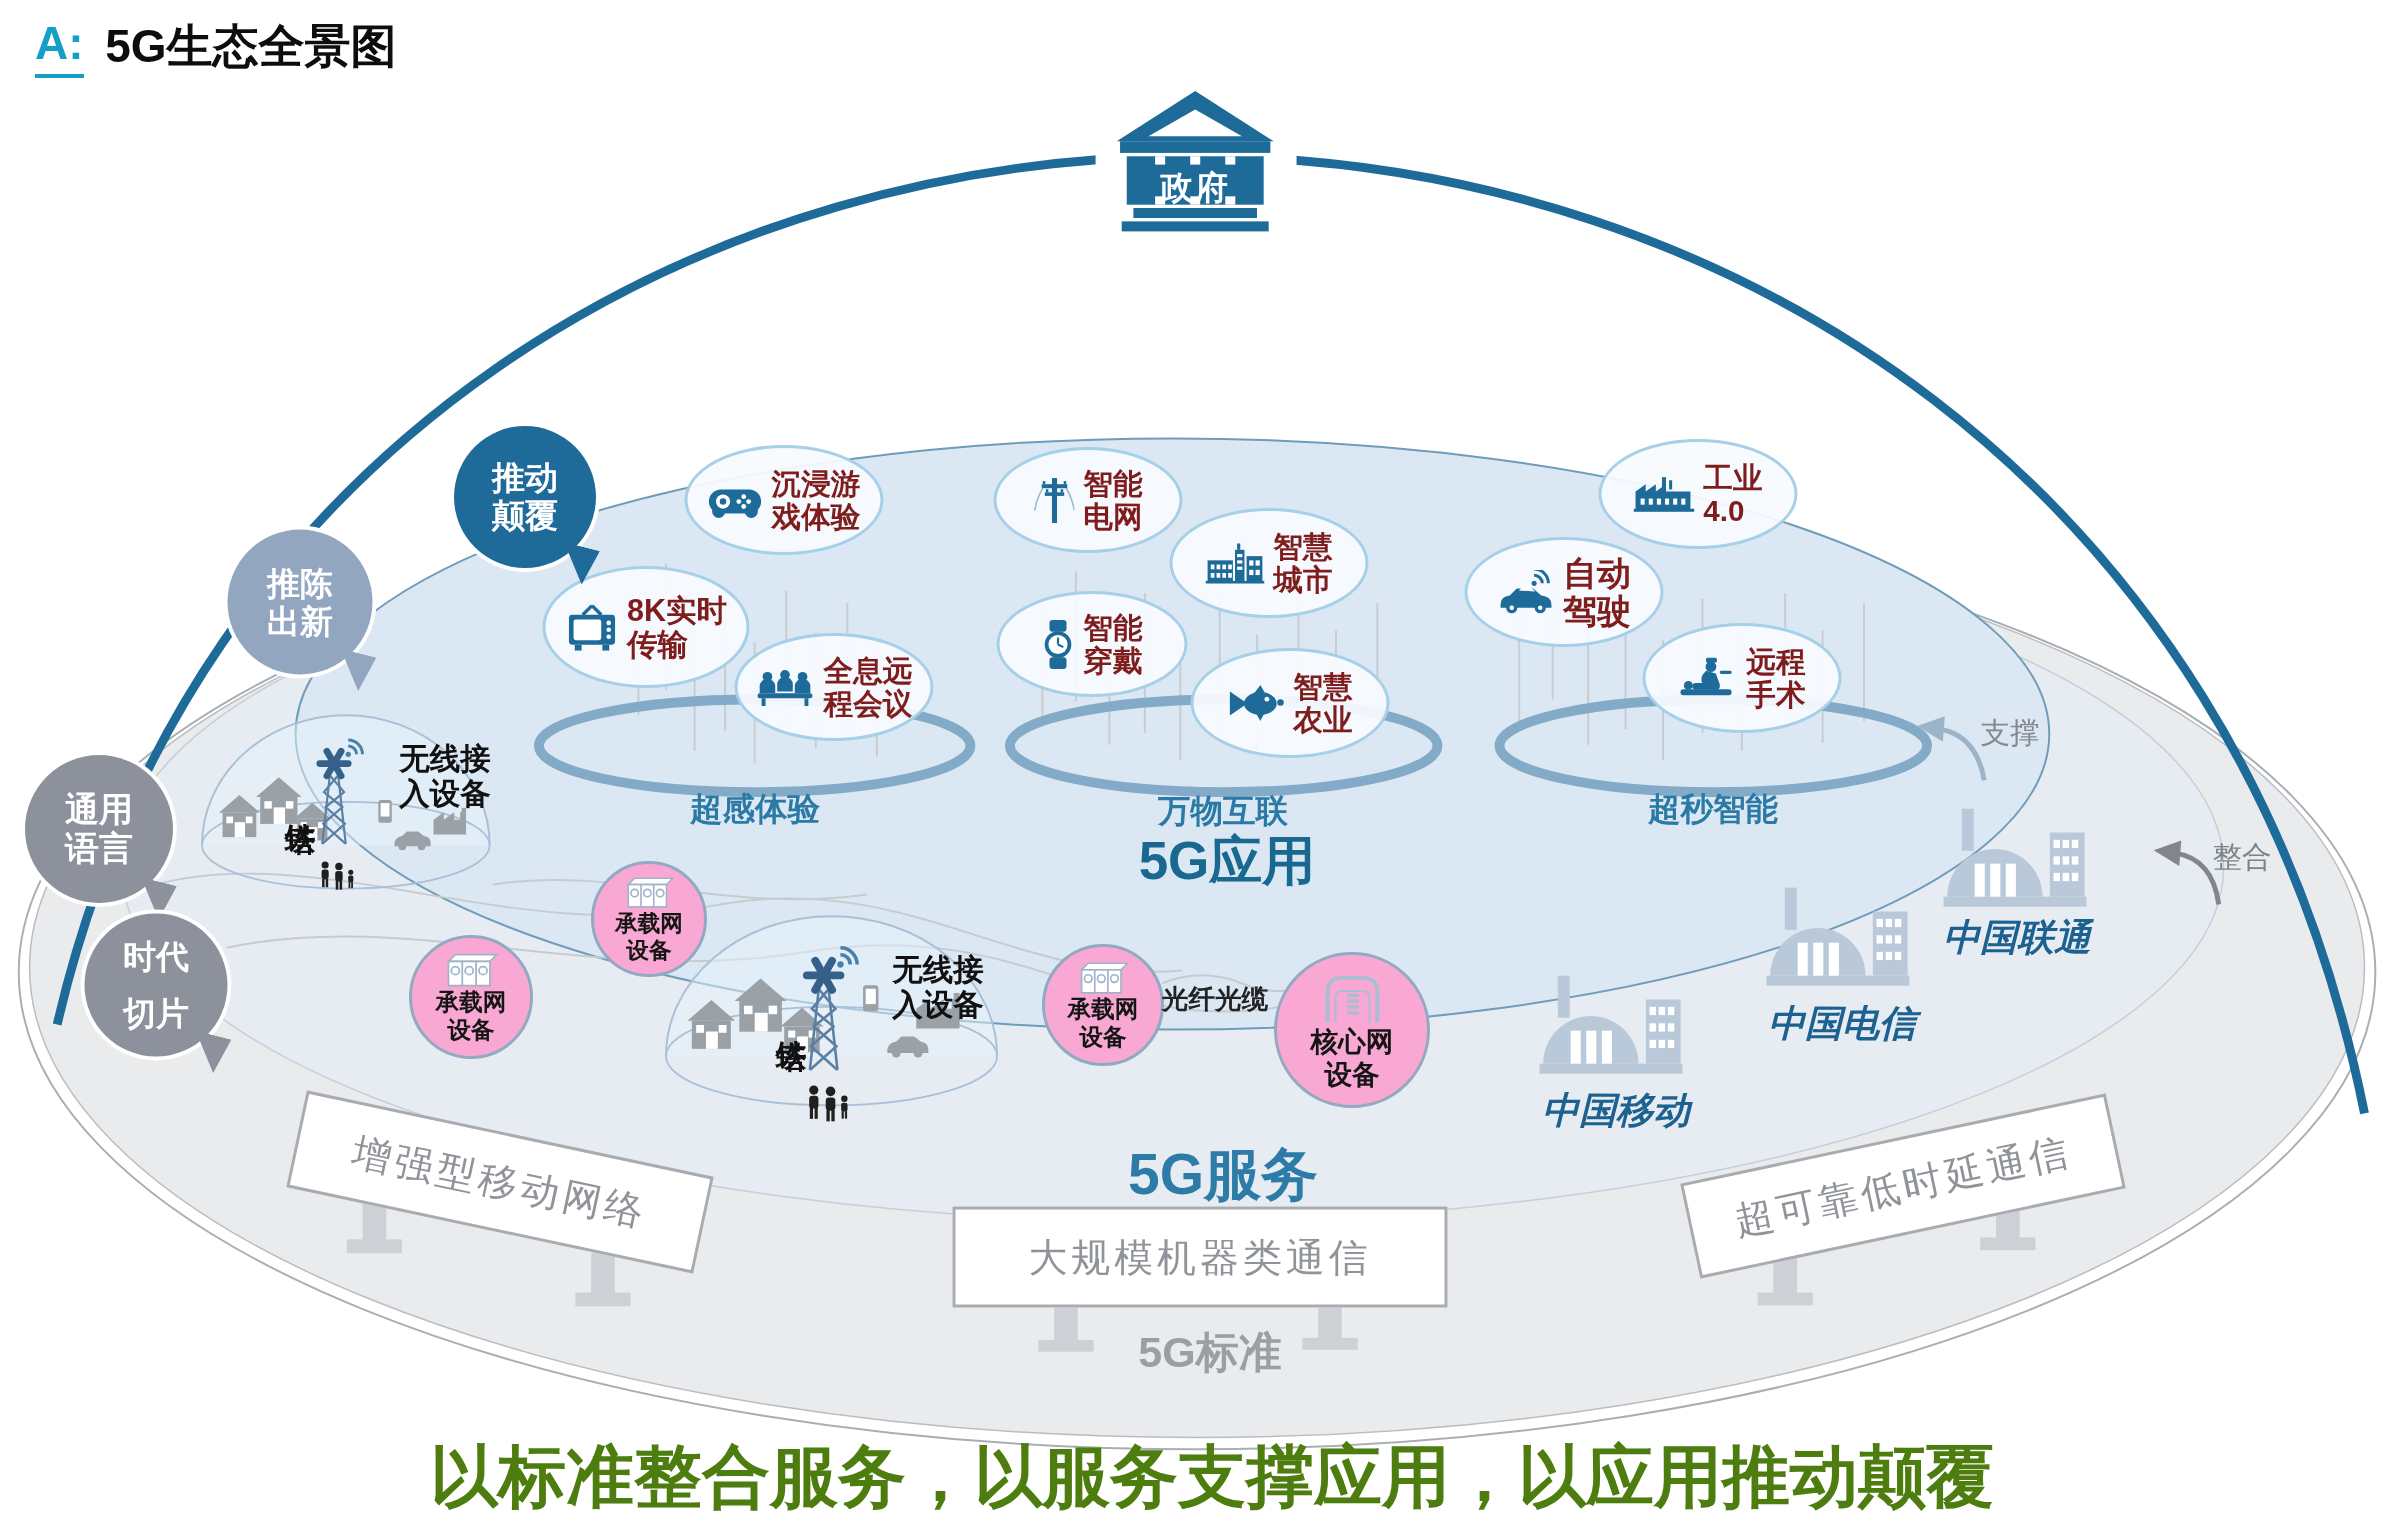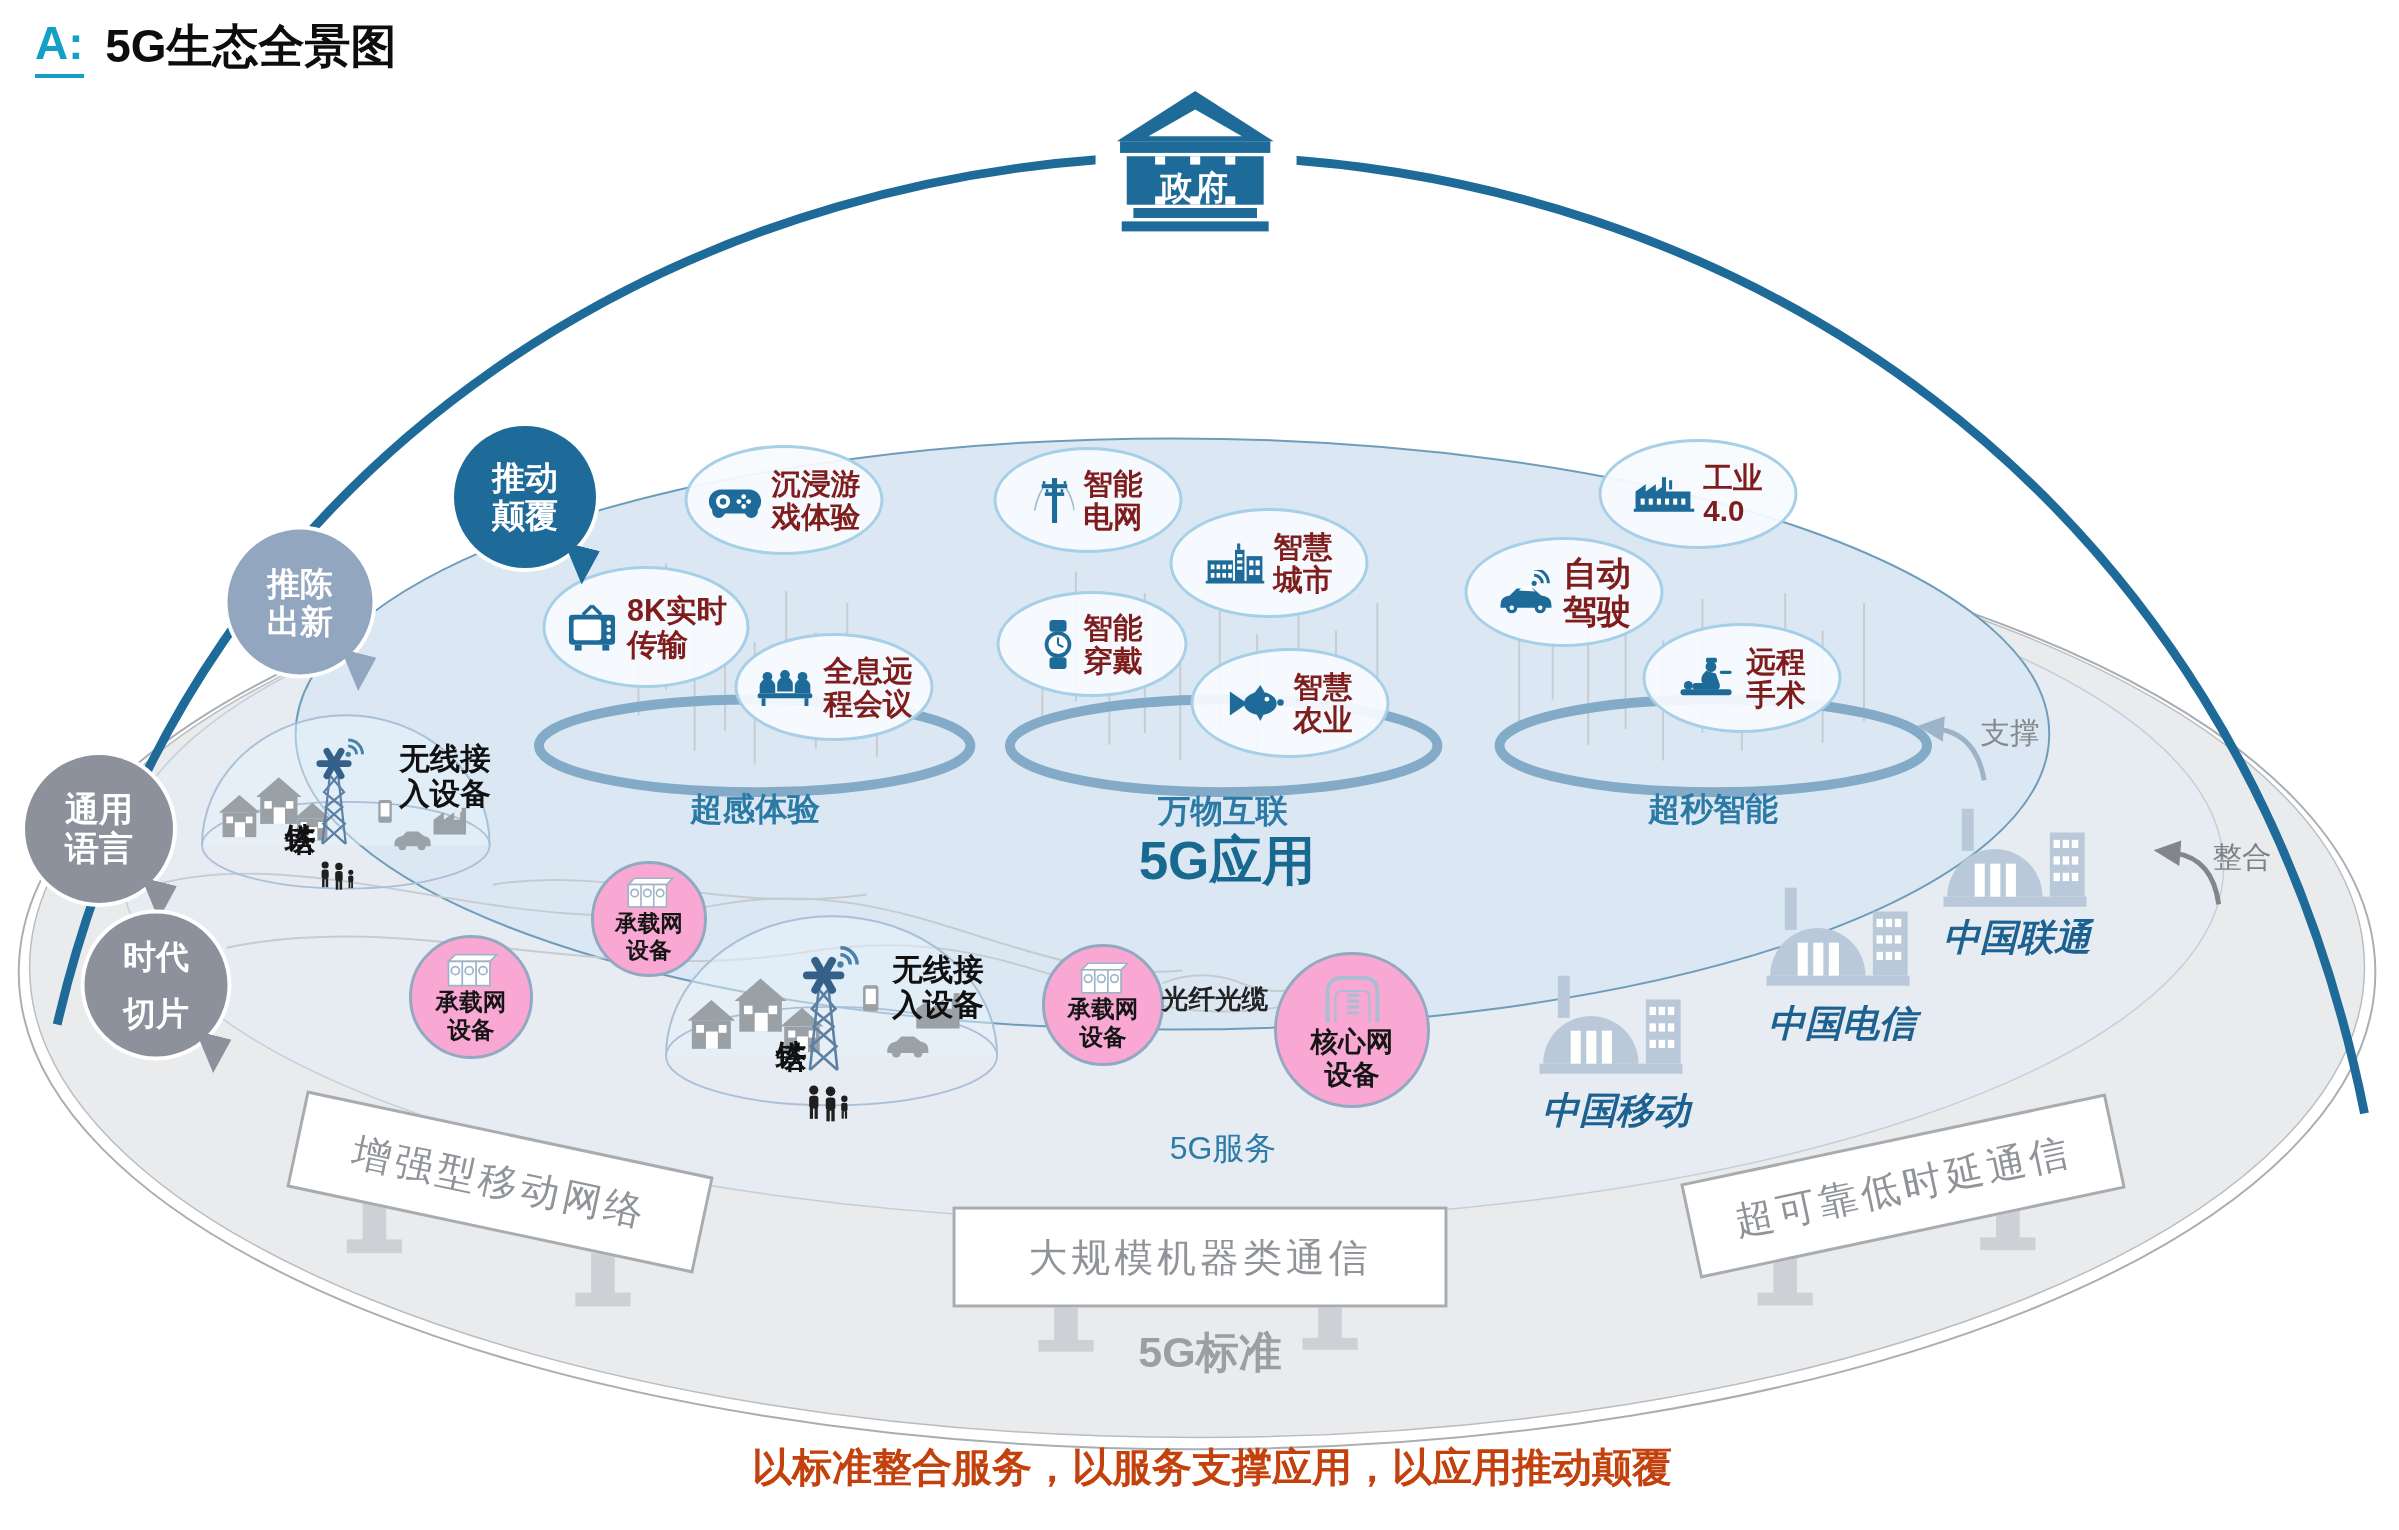--- a/index.html
+++ b/index.html
@@ -30,29 +30,29 @@
   .eq{background:#f9a8d4;border:3px solid #92a9c2;border-radius:50%;display:flex;
       flex-direction:column;align-items:center;justify-content:center;font-weight:700;
       color:#151515;line-height:1.1;z-index:2;gap:2px;text-align:center;}
   
   .board{background:#fff;border:3px solid #a8acb0;color:#909499;font-weight:500;
          letter-spacing:3.9px;display:flex;align-items:center;justify-content:center;
          z-index:2;font-size:39px;white-space:nowrap;}
   
   .ring-label{color:#2b7aa6;font-weight:600;font-size:32.5px;z-index:2;white-space:nowrap;}
   .layer-label-app{color:#19688f;font-weight:700;font-size:53px;z-index:2;white-space:nowrap;}
-  .layer-label-svc{color:#2d7ba7;font-weight:400;font-size:32px;z-index:2;white-space:nowrap;}
+  .layer-label-svc{color:#2d7ba7;font-weight:700;font-size:57px;z-index:2;white-space:nowrap;margin-top:26px;}
   .layer-label-std{color:#9b9fa4;font-weight:600;font-size:43px;z-index:2;white-space:nowrap;}
   .op-label{color:#1c6190;font-weight:700;font-size:37px;z-index:2;white-space:nowrap;font-style:italic;}
   .tower-label{font-weight:700;color:#111;font-size:30.5px;writing-mode:vertical-rl;
                text-orientation:upright;line-height:1;z-index:2;}
   .access-label{font-weight:700;color:#111;font-size:30.5px;line-height:1.16;text-align:left;z-index:2;}
   .fiber-label{font-size:26.6px;font-weight:700;color:#222;z-index:2;white-space:nowrap;}
   .anno-label{color:#85898e;font-size:29.6px;font-weight:500;z-index:2;white-space:nowrap;}
-  .tagline{font-size:40px;font-weight:700;color:#c2410c;white-space:nowrap;z-index:5;}
+  .tagline{font-size:68px;font-weight:700;color:#4d7c0f;white-space:nowrap;z-index:5;margin-top:10px;}
 </style>
 </head>
 <body>
 
 <div class="stage">
 
   <svg class="backdrop" width="2400" height="1531" viewBox="0 0 2436 1554">
     <defs>
       <g id="house">
         <path d="M-1,10 L10,0.5 L21,10 Z"></path>

